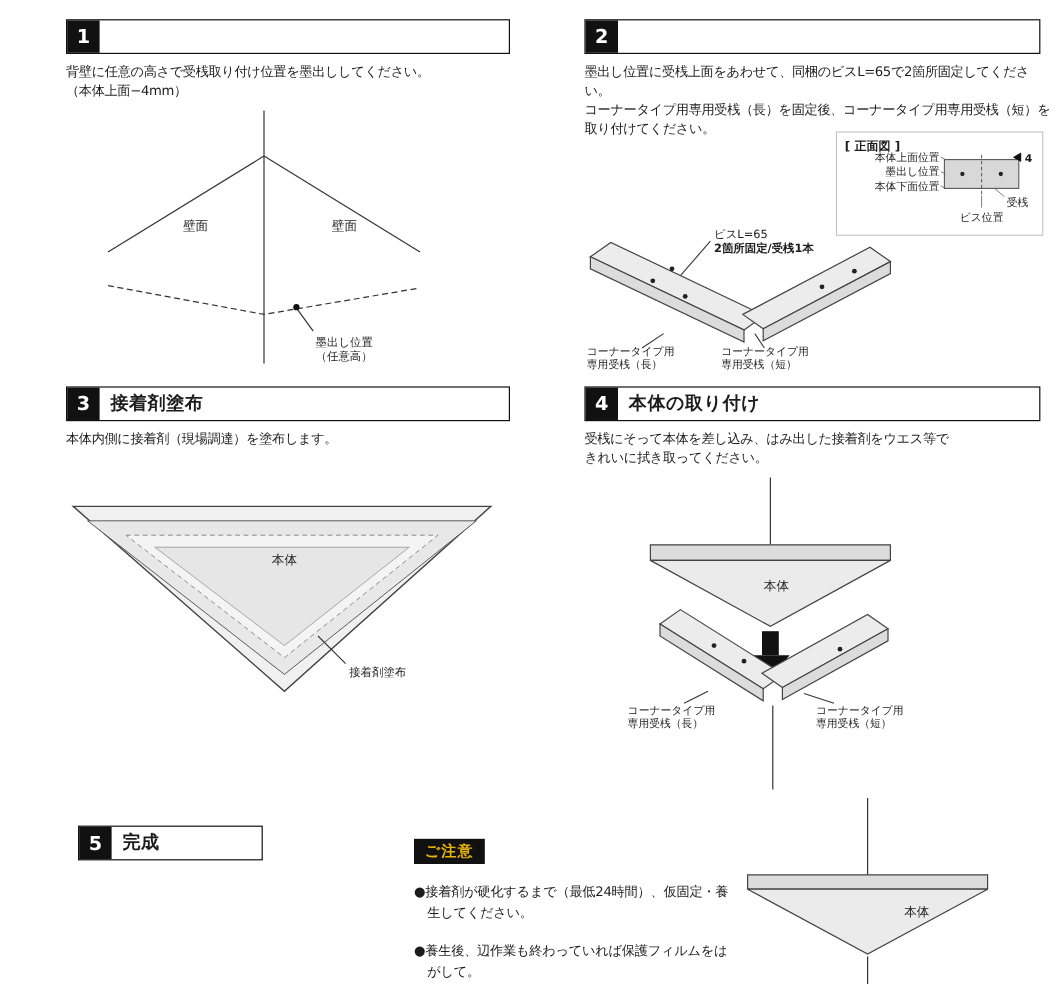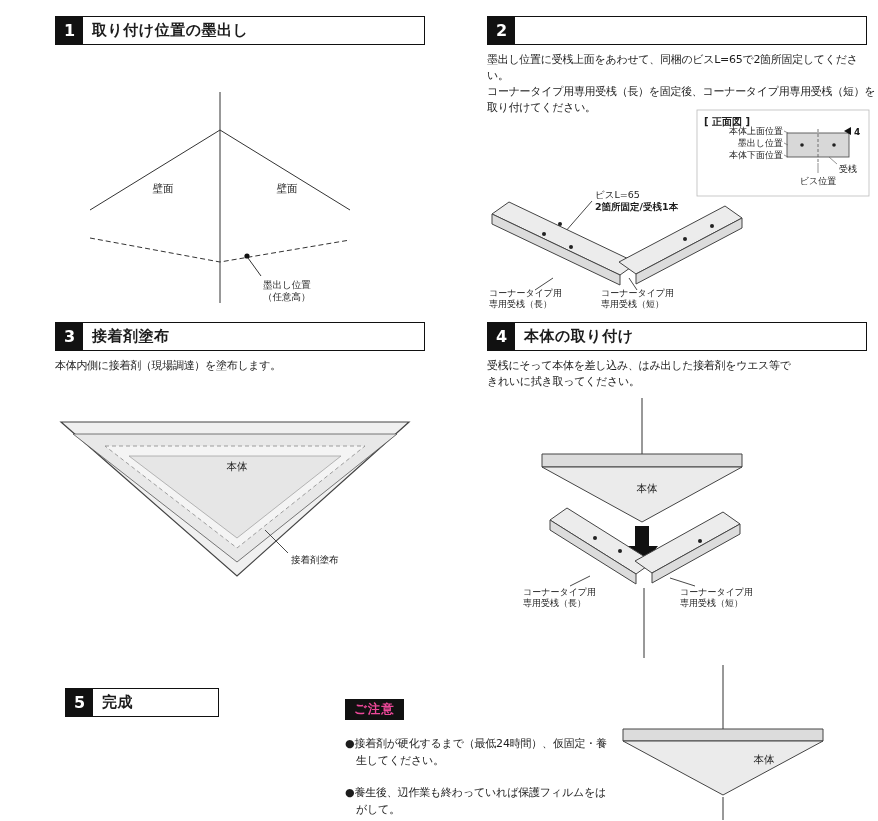--- a/index.html
+++ b/index.html
@@ -3,37 +3,38 @@
 <meta charset="utf-8">
 <style>
   html,body{margin:0;padding:0;}
   body{background:#fff;font-family:"DejaVu Sans","Liberation Sans",sans-serif;color:#1c1c1c;}
   .page{position:relative;width:878px;height:821px;background:#fff;overflow:hidden;}
   .abs{position:absolute;}
   .step-header{display:flex;align-items:stretch;border:1px solid #111;background:#fff;height:27px;}
   .step-num{width:27px;flex:0 0 27px;background:#111;color:#fff;font-weight:bold;font-size:16px;display:flex;align-items:center;justify-content:center;}
   .step-title{font-weight:bold;font-size:15px;display:flex;align-items:center;padding-left:9px;letter-spacing:.5px;}
   .step-body{font-size:11px;line-height:1.45;white-space:pre-line;letter-spacing:-.3px;}
-  .notice-title{display:inline-block;background:#111;color:#ec4899;font-weight:bold;font-size:12.5px;padding:2px 9px;letter-spacing:1px;}
+  .notice-title{display:inline-block;background:#111;color:#eab308;font-weight:bold;font-size:12.5px;padding:2px 9px;letter-spacing:1px;}
   .notice-item{font-size:11px;line-height:1.5;padding-left:1em;text-indent:-1em;margin-top:16px;letter-spacing:-.2px;}
   svg text{font-family:"DejaVu Sans","Liberation Sans",sans-serif;fill:#1c1c1c;}
   .lbl{font-size:9.5px;}
   .lbl-s{font-size:9px;}
   .lbl-b{font-size:9.5px;font-weight:bold;}
   .lbl-m{font-size:10.5px;}
 </style>
 </head>
 <body>
 
 <div class="page">
 
   <div class="step-header abs" style="left:55px;top:16px;width:368px">
     <span class="step-num">1</span>
-    <span class="step-title">取り付け位置の墨出し</span>
   </div>
+  <div class="step-body abs" style="left:55px;top:52px;width:368px">背壁に任意の高さで受桟取り付け位置を墨出ししてください。
+（本体上面−4mm）</div>
 
   <svg class="abs" style="left:75px;top:88px" width="300" height="220" viewBox="0 0 300 220">
     <g stroke="#333" stroke-width="1" fill="none">
       <line x1="145" y1="4" x2="145" y2="215"></line>
       <line x1="145" y1="42" x2="15" y2="122"></line>
       <line x1="145" y1="42" x2="275" y2="122"></line>
       <polyline points="15,150 145,174 275,152" stroke-dasharray="5 3"></polyline>
     </g>
     <circle cx="172" cy="168" r="2.6" fill="#111"></circle>
     <line x1="173" y1="170" x2="186" y2="188" stroke="#333" stroke-width="1"></line>

